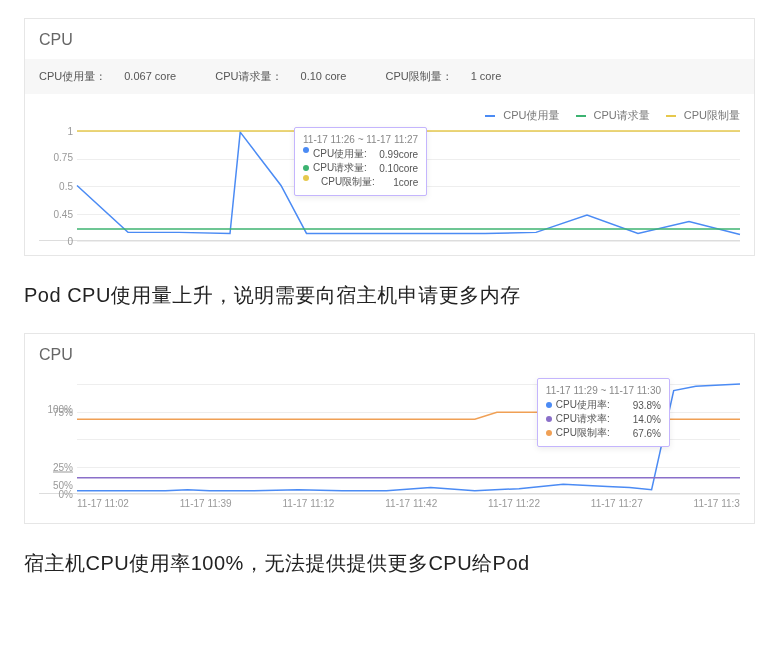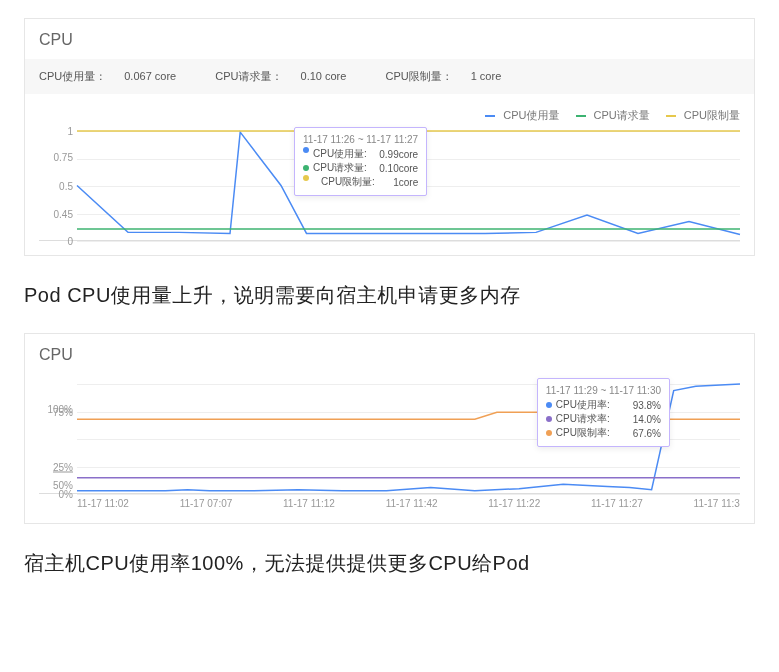--- a/index.html
+++ b/index.html
@@ -209,21 +209,21 @@
             <span style="display:flex;align-items:center;gap:4px">
               <i class="dot" style="background:#f0a055"></i>
               <span>CPU限制率:</span>
             </span>
             <span>67.6%</span>
           </div>
       </div>
     </div>
     <div class="xlabel-row" id="xrow1">
         <span>11-17 11:02</span>
-        <span>11-17 07:07</span>
+        <span>11-17 11:39</span>
         <span>11-17 11:12</span>
         <span>11-17 11:42</span>
         <span>11-17 11:22</span>
         <span>11-17 11:27</span>
         <span>11-17 11:3</span>
       </div>
   </div>
 </div>
 
 <div class="caption">宿主机CPU使用率100%，无法提供提供更多CPU给Pod</div>

